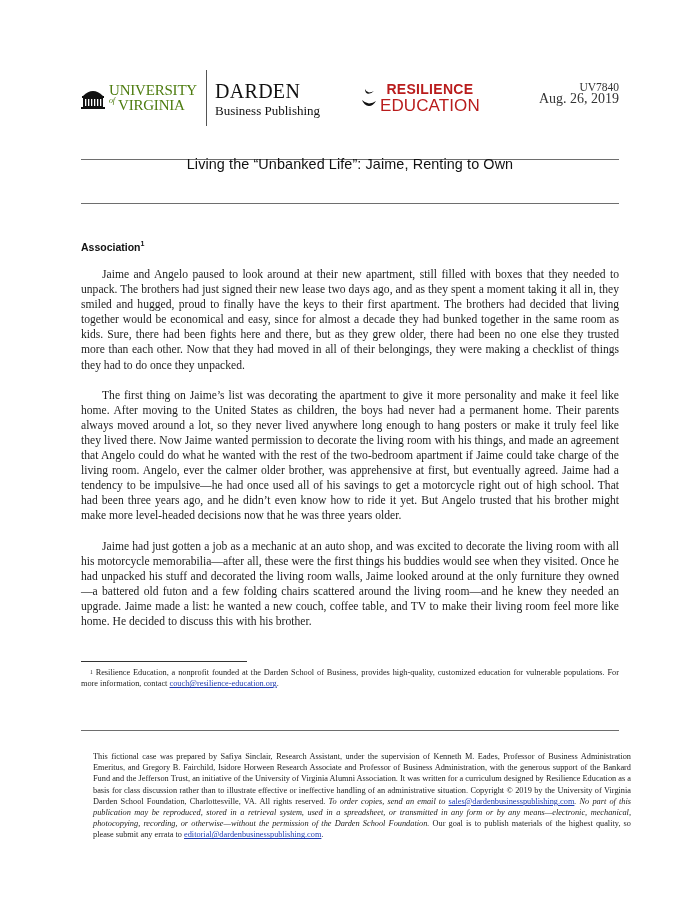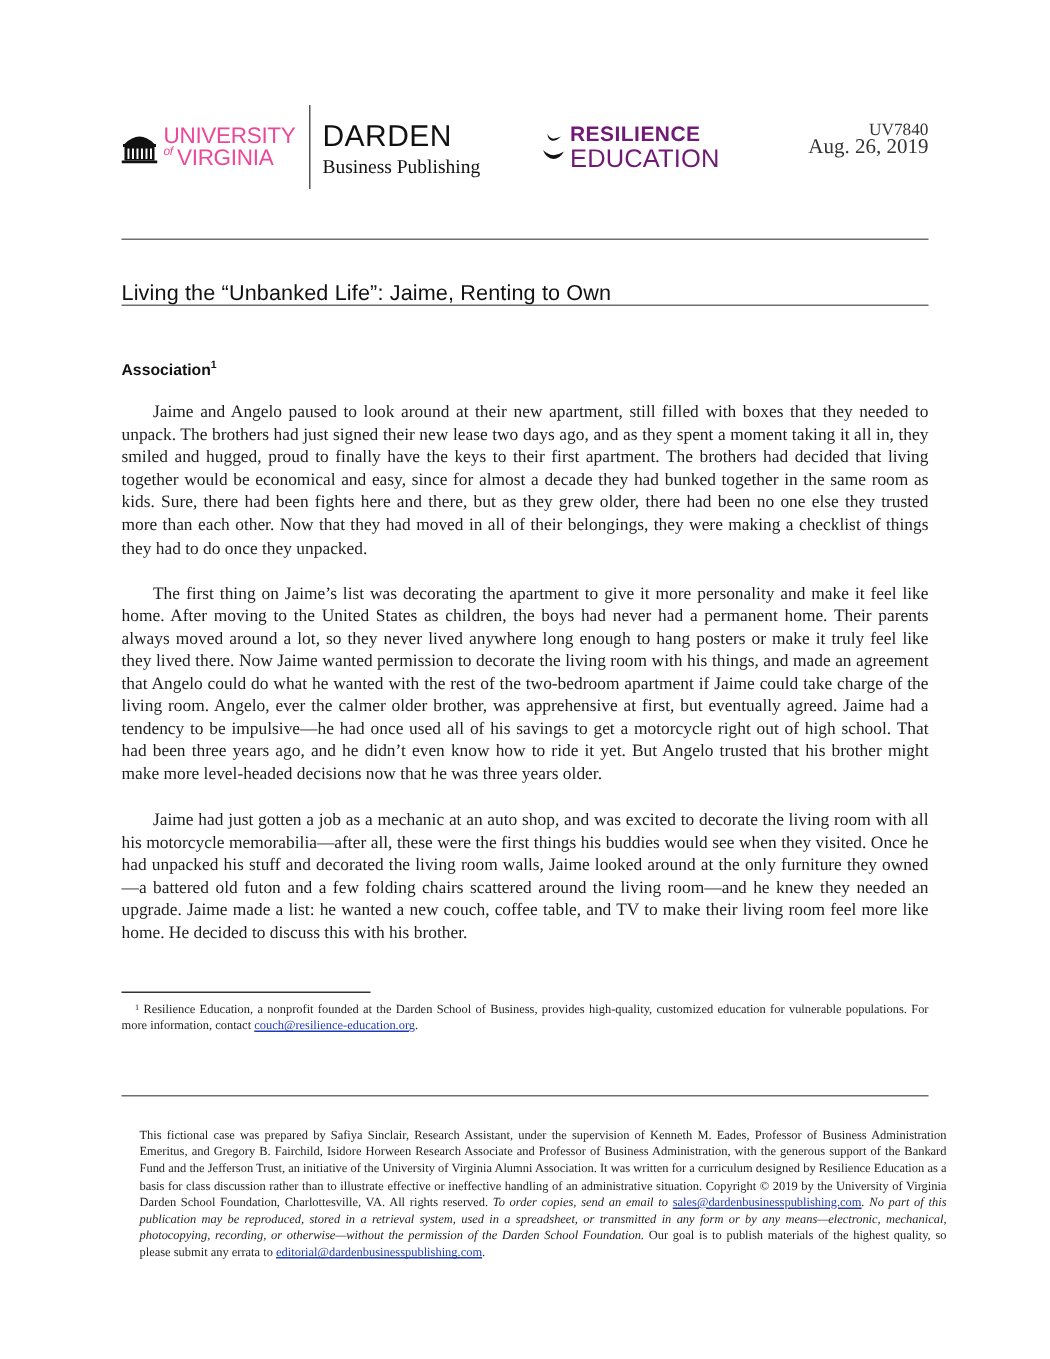--- a/index.html
+++ b/index.html
@@ -35,22 +35,22 @@
       align-items: center;
     }
     .uva-dome {
       width: 24px; height: 22px;
       margin-right: 4px;
     }
     .uva-text {
       display: flex;
       flex-direction: column;
       line-height: 1;
-      font-family: Liberation Sans, sans-serif;
-      color: #ec4899;
+      font-family: Liberation Serif, serif;
+      color: #4d7c0f;
       letter-spacing: -0.2px;
     }
     .uva-text .u1 { font-size: 15px; }
     .uva-text .u2 { font-size: 15px; padding-left: 9px; position: relative; }
     .uva-text .u2 .of {
       position: absolute; left: 0; top: -1px;
       font-size: 8px; font-style: italic;
     }
     .logo-divider {
       position: absolute;
@@ -58,21 +58,21 @@
       width: 1px; height: 56px;
       background: #555;
     }
     .darden-logo {
       position: absolute;
       left: 134px; top: 13px;
       display: flex; flex-direction: column;
       color: #111;
     }
     .darden-logo .darden-name {
-      font-family: Liberation Sans, sans-serif;
+      font-family: Liberation Serif, serif;
       font-size: 20px;
       letter-spacing: 0.3px;
       line-height: 1;
     }
     .darden-logo .darden-sub {
       font-family: "Liberation Serif", serif;
       font-size: 13px;
       margin-top: 3px;
       line-height: 1;
     }
@@ -82,22 +82,23 @@
       display: flex;
       align-items: center;
     }
     .resilience-birds {
       width: 16px; height: 24px;
       margin-right: 3px;
     }
     .resilience-text {
       display: flex; flex-direction: column;
       font-family: "Liberation Sans", "DejaVu Sans", sans-serif;
-      color: #701a75;
-      line-height: 1;
+      color: #b91c1c;
+      line-height: 1;
+      text-align: center;
     }
     .resilience-text .r1 {
       font-size: 14px; font-weight: bold; letter-spacing: 0.3px;
     }
     .resilience-text .r2 {
       font-size: 17px; font-weight: normal; letter-spacing: 0.1px; margin-top: 1px;
     }
     .case-meta {
       position: absolute;
       right: 0; top: 12px;
@@ -113,22 +114,23 @@
       position: absolute;
       left: 81px;
       width: 538px;
       height: 1px;
       background: #6e6e6e;
     }
     .rule.top-rule { top: 159px; }
     .rule.mid-rule { top: 203px; }
     .title {
       position: absolute;
-      left: 81px; top: 188px;
-      width: 538px;
+      left: 81px; top: 156px;
+      width: 538px;
+      text-align: center;
       font-family: "Liberation Sans", "DejaVu Sans", sans-serif;
       font-size: 14.4px;
       color: #111;
       margin: 0;
       font-weight: normal;
       letter-spacing: 0.1px;
     }
 
     
     .section-heading {

